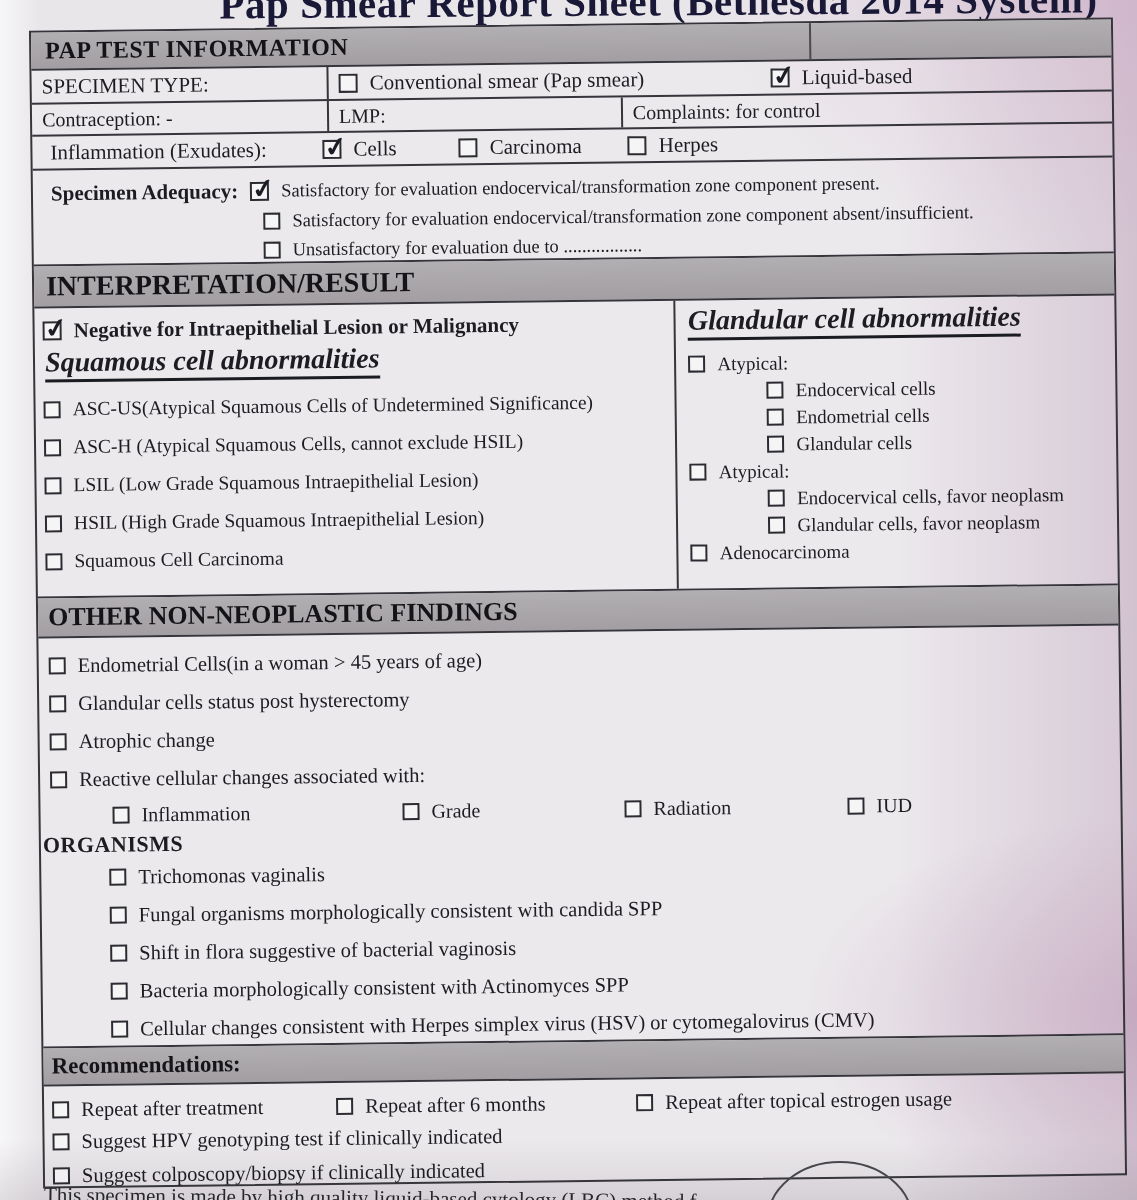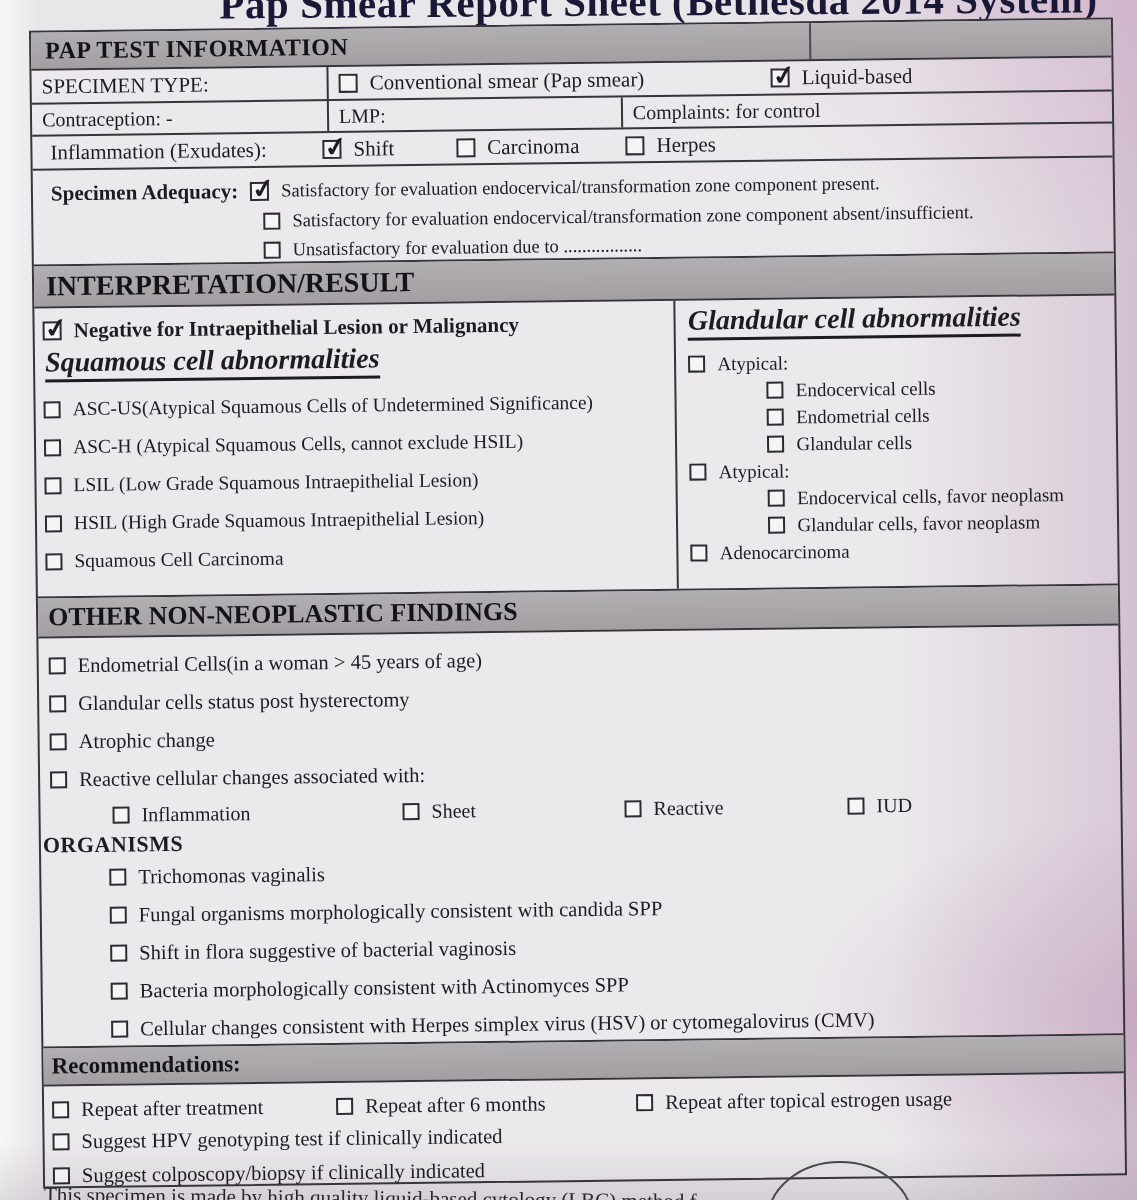--- a/index.html
+++ b/index.html
@@ -131,21 +131,21 @@
         <span>LMP:</span>
       </div>
       <div class="cell c3">
         <span>Complaints: for control</span>
       </div>
     </div>
 
     <div class="row r-infl">
       <span style="width:250px">Inflammation (Exudates):</span>
       <span class="cb checked" style="margin-left:22px"></span>
-      <span>Shift</span>
+      <span>Cells</span>
       <span class="cb" style="margin-left:62px"></span>
       <span>Carcinoma</span>
       <span class="cb" style="margin-left:46px"></span>
       <span>Herpes</span>
     </div>
 
     <div class="r-adequacy">
       <div class="adq-line1">
         <span class="adq-label">Specimen Adequacy:</span>
         <span class="cb checked"></span>
@@ -255,25 +255,25 @@
         <span class="cb small"></span>
         <span>Reactive cellular changes associated with:</span>
       </div>
       <div class="reactive-row">
         <span class="ro-item ro-1">
           <span class="cb small"></span>
           <span>Inflammation</span>
         </span>
         <span class="ro-item ro-2">
           <span class="cb small"></span>
-          <span>Sheet</span>
+          <span>Grade</span>
         </span>
         <span class="ro-item ro-3">
           <span class="cb small"></span>
-          <span>Reactive</span>
+          <span>Radiation</span>
         </span>
         <span class="ro-item">
           <span class="cb small"></span>
           <span>IUD</span>
         </span>
       </div>
       <div class="organisms-label">ORGANISMS</div>
       <div class="org-item">
         <span class="cb small"></span>
         <span>Trichomonas vaginalis</span>

